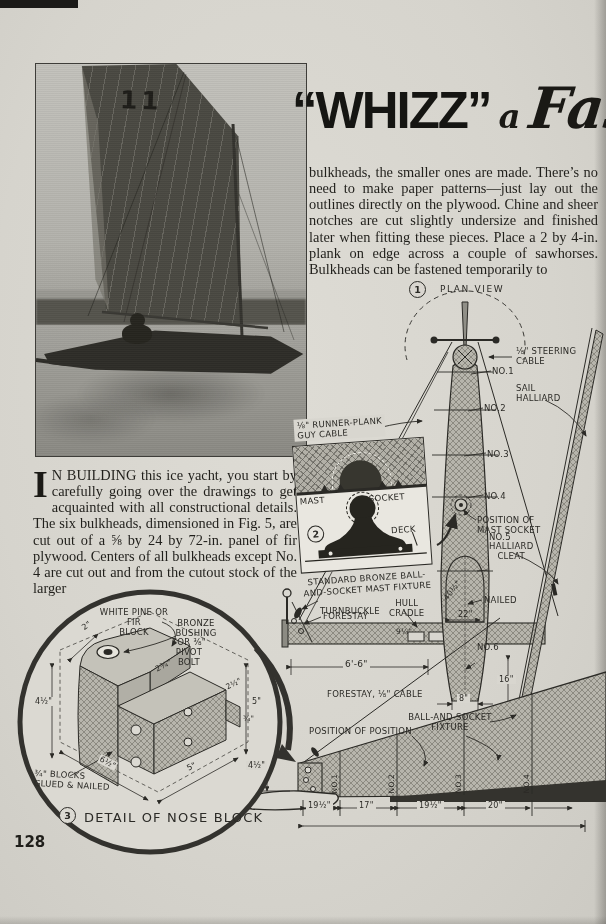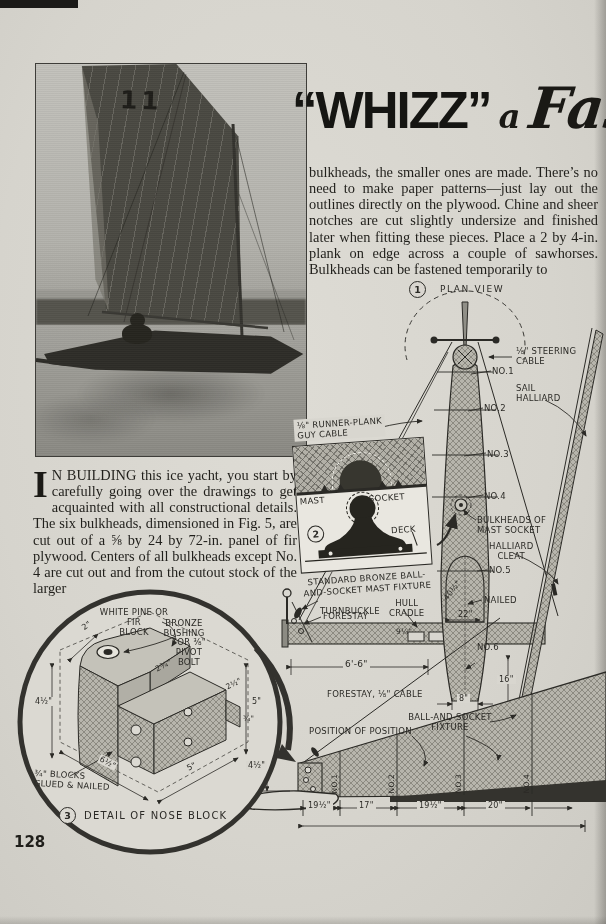--- a/index.html
+++ b/index.html
@@ -289,25 +289,25 @@
   <span class="lbl" style="left:516px;top:346px">⅛" STEERING
 CABLE</span>
   <span class="lbl" style="left:492px;top:366px">NO.1</span>
   <span class="lbl" style="left:484px;top:403px">NO.2</span>
   <span class="lbl" style="left:516px;top:383px">SAIL
 HALLIARD</span>
   <span class="lbl guycable">⅛" RUNNER-PLANK
 GUY CABLE</span>
   <span class="lbl" style="left:487px;top:449px">NO.3</span>
   <span class="lbl" style="left:484px;top:491px">NO.4</span>
-  <span class="lbl" style="left:477px;top:515px">BULKHEADS OF
+  <span class="lbl" style="left:477px;top:515px">POSITION OF
 MAST SOCKET</span>
   <span class="lbl c" style="left:489px;top:541px">HALLIARD
 CLEAT</span>
-  <span class="lbl" style="left:489px;top:565px">NO.5</span>
+  <span class="lbl" style="left:489px;top:532px">NO.5</span>
   <span class="lbl" style="left:484px;top:595px">NAILED</span>
   <span class="lbl" style="left:458px;top:610px;font-size:8px">22"</span>
   <span class="lbl" style="left:441px;top:586px;font-size:8px;transform:rotate(-52deg)">40½"</span>
   <span class="lbl" style="left:320px;top:606px">TURNBUCKLE</span>
   <span class="lbl" style="left:323px;top:611px">FORESTAY</span>
   <span class="lbl c" style="left:389px;top:598px">HULL
 CRADLE</span>
   <span class="lbl" style="left:396px;top:628px;font-size:7.5px">9¼"</span>
   <span class="lbl dim" style="left:343px;top:659px;font-size:9px">6'-6"</span>
   <span class="lbl" style="left:477px;top:642px">NO.6</span>
@@ -350,34 +350,34 @@
   <span class="lbl dim" style="left:357px;top:801px">17"</span>
   <span class="lbl dim" style="left:417px;top:801px">19½"</span>
   <span class="lbl dim" style="left:486px;top:801px">20"</span>
   <span class="lbl vert" style="left:331px;top:774px">NO.1</span>
   <span class="lbl vert" style="left:388px;top:774px">NO.2</span>
   <span class="lbl vert" style="left:455px;top:774px">NO.3</span>
   <span class="lbl vert" style="left:523px;top:774px">NO.4</span>
 
   <span class="lbl c" style="left:98px;top:607px;width:72px">WHITE PINE OR FIR
 BLOCK</span>
-  <span class="lbl c" style="left:160px;top:618px;width:48px">BRONZE
+  <span class="lbl c" style="left:172px;top:618px;width:48px">BRONZE
 BUSHING</span>
   <span class="lbl c" style="left:160px;top:637px;width:58px">FOR ⅜" PIVOT
 BOLT</span>
   <span class="lbl" style="left:82px;top:621px;font-size:8px;transform:rotate(-36deg)">2"</span>
   <span class="lbl dim" style="left:33px;top:697px;background:#dbd9d2">4½"</span>
   <span class="lbl dim" style="left:250px;top:697px;background:#dbd9d2">5"</span>
   <span class="lbl" style="left:155px;top:661px;font-size:8px;transform:rotate(-27deg)">2¾"</span>
   <span class="lbl" style="left:226px;top:680px;font-size:7.5px;transform:rotate(-27deg)">2½"</span>
   <span class="lbl" style="left:243px;top:715px;font-size:7.5px">¾"</span>
   <span class="lbl" style="left:98px;top:758px;font-size:8px;transform:rotate(27deg);background:#dbd9d2;padding:0 1px">6½"</span>
   <span class="lbl" style="left:186px;top:762px;font-size:8px;transform:rotate(-27deg);background:#dbd9d2;padding:0 1px">5"</span>
   <span class="lbl" style="left:34px;top:770px;transform:rotate(3deg)">¾" BLOCKS
 GLUED &amp; NAILED</span>
   <span class="figc" style="left:59px;top:807px;background:#dbd9d2">3</span>
-  <span class="lbl" style="left:84px;top:810px;letter-spacing:1.2px;font-size:10px">DETAIL OF NOSE BLOCK</span>
+  <span class="lbl" style="left:84px;top:810px;letter-spacing:1.2px;font-size:13px">DETAIL OF NOSE BLOCK</span>
 
   <span class="pagenum">128</span>
 
   <div class="edge-r"></div>
   <div class="edge-b"></div>
 </div>
 
 </body></html>

